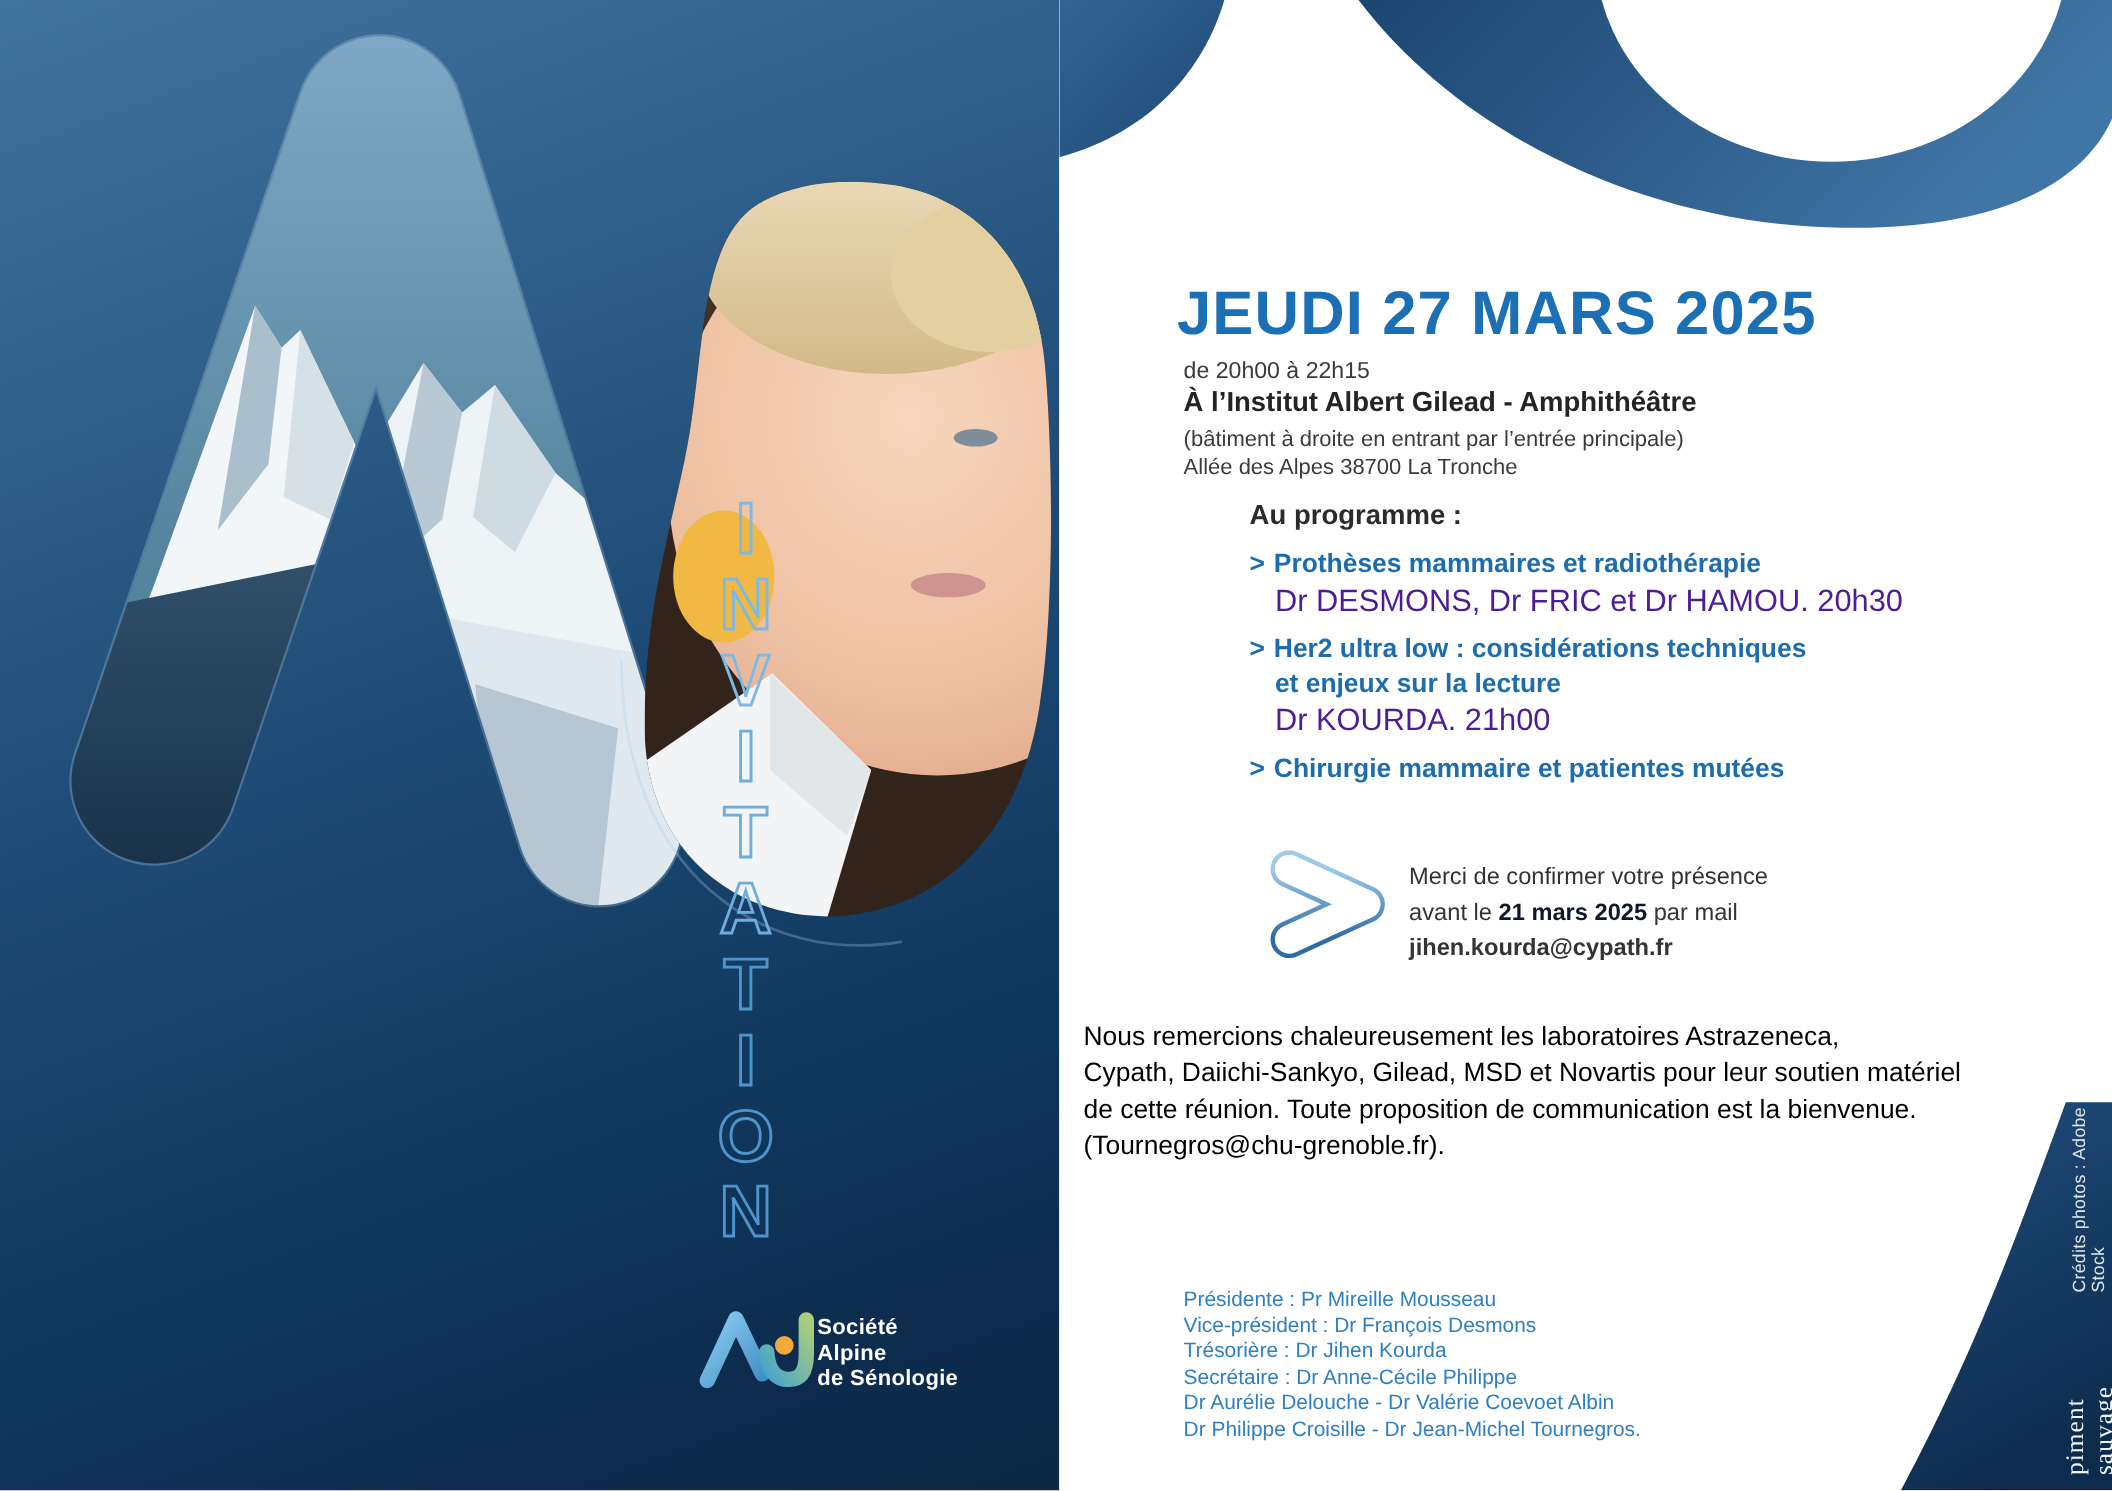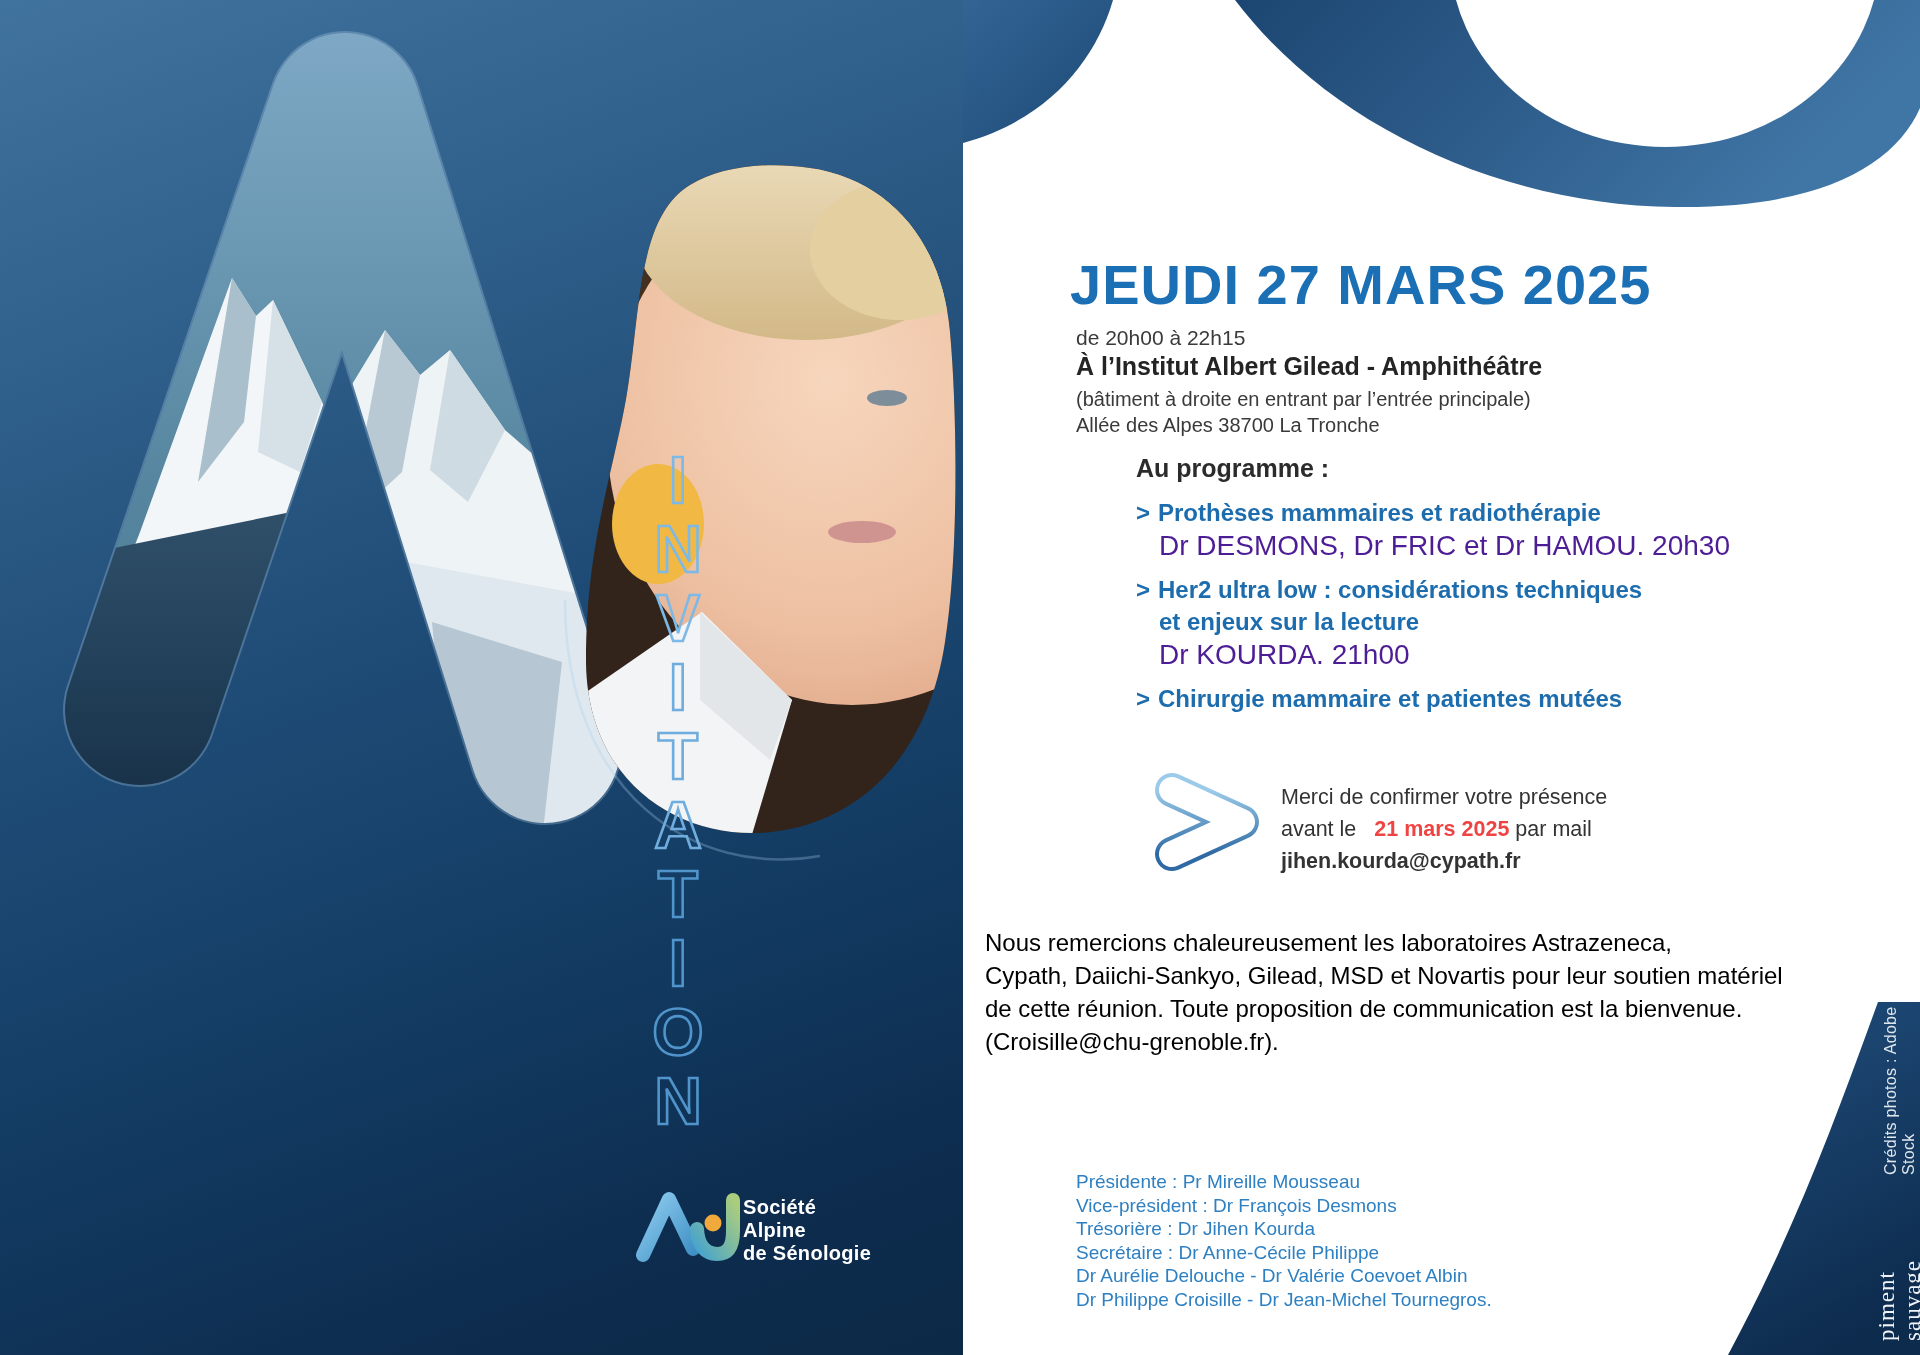--- a/index.html
+++ b/index.html
@@ -41,21 +41,21 @@
   .program-item { margin-bottom:12px; }
   .p-title { font-size:24px; font-weight:700; color:#1d6dae; line-height:32px; }
   .p-title .marker { margin-right:8px; font-weight:700; }
   .p-title2 { font-size:24px; font-weight:700; color:#1d6dae; line-height:32px; padding-left:23px; }
   .p-title2:empty { display:none; }
   .p-speakers { font-size:28px; color:#4c1d95; line-height:33px; padding-left:23px; }
 
   #chevron-svg { left:1140px; top:765px; position:absolute; }
 
   #rsvp { left:1281px; top:781px; position:absolute; font-size:21.5px; color:#333333; line-height:32px; }
-  #rsvp b { color:#ef4444;margin-left:12px; }
+  #rsvp b { color:#0f172a; }
 
   #thanks { left:985px; top:926px; width:892px; position:absolute; text-align:left;
     font-size:24px; color:#000000; line-height:33px; }
 
   #committee { left:1076px; top:1170px; position:absolute; font-size:19px;
     color:#2e80c2; line-height:23.5px; }
 
   .deco { position:absolute; }
 
   #credits { position:absolute; left:1874px; bottom:14px; height:350px;
@@ -250,21 +250,21 @@
   <div id="rsvp">
     <div>Merci de confirmer votre présence</div>
     <div><span>avant le </span><b>21 mars 2025</b><span> par mail</span></div>
     <div style="font-weight:700;">jihen.kourda@cypath.fr</div>
   </div>
 
   <div id="thanks">
     <div>Nous remercions chaleureusement les laboratoires Astrazeneca,</div>
     <div>Cypath, Daiichi-Sankyo, Gilead, MSD et Novartis pour leur soutien matériel</div>
     <div>de cette réunion. Toute proposition de communication est la bienvenue.</div>
-    <div>(Croisille@chu-grenoble.fr).</div>
+    <div>(Tournegros@chu-grenoble.fr).</div>
   </div>
 
   <div id="committee">
     <div>Présidente : Pr Mireille Mousseau</div>
     <div>Vice-président : Dr François Desmons</div>
     <div>Trésorière : Dr Jihen Kourda</div>
     <div>Secrétaire : Dr Anne-Cécile Philippe</div>
     <div>Dr Aurélie Delouche - Dr Valérie Coevoet Albin</div>
     <div>Dr Philippe Croisille - Dr Jean-Michel Tournegros.</div>
   </div>

